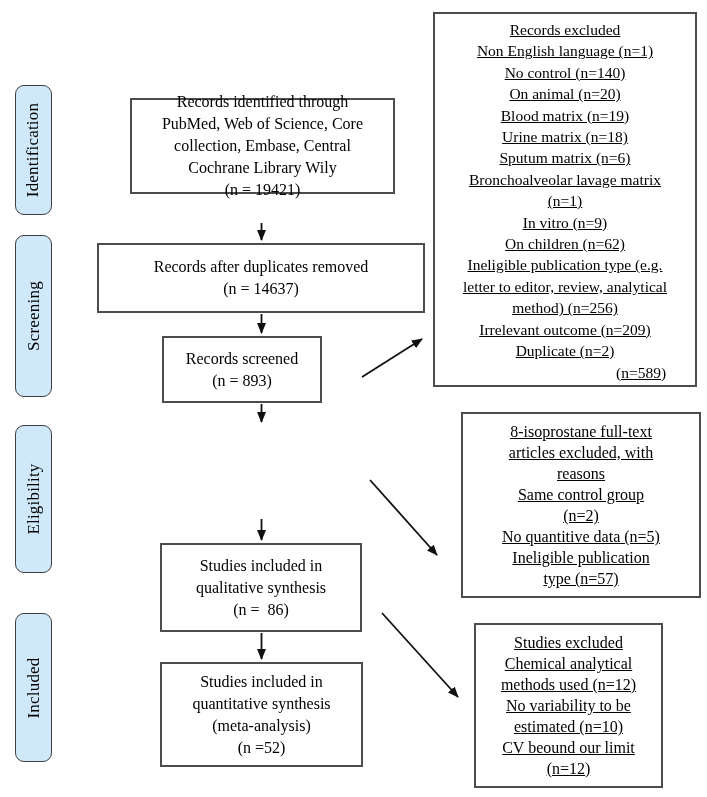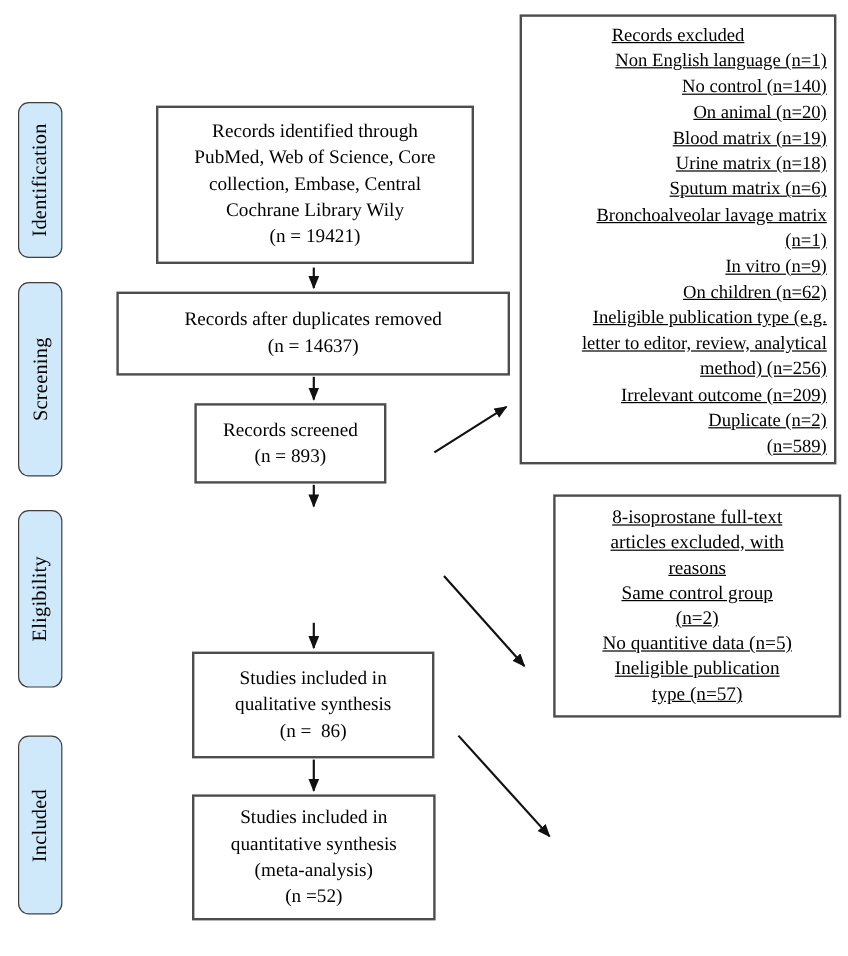--- a/index.html
+++ b/index.html
@@ -64,25 +64,25 @@
   #records-excluded-box{
     padding:5px 6px 0 6px;
     font-size:15.5px;
     line-height:21.4px;
   }
   #records-excluded-box .rtitle{
     text-align:center;
     white-space:pre;
   }
   #records-excluded-box .ritems{
-    text-align:right;
+    text-align:center;
     white-space:pre;
   }
   #records-excluded-box .rtotal{
-    text-align:right;
+    text-align:left;
     padding-left:175px;
     white-space:pre;
   }
   #arrows{
     position:absolute;
     left:0;top:0;
     width:707px;height:797px;
     pointer-events:none;
   }
 </style>
@@ -97,21 +97,21 @@
   <div class="stage" style="left:15px;top:235px;height:162px;">
     <span class="vtext">Screening</span>
   </div>
   <div class="stage" style="left:15px;top:425px;height:148px;">
     <span class="vtext">Eligibility</span>
   </div>
   <div class="stage" style="left:15px;top:613px;height:149px;">
     <span class="vtext">Included</span>
   </div>
 
-  <div class="fbox" style="left:130px;top:88px;width:265px;height:132px;">Records identified through
+  <div class="fbox" style="left:130px;top:98px;width:265px;height:96px;">Records identified through
 PubMed, Web of Science, Core
 collection, Embase, Central
 Cochrane Library Wily
 (n = 19421)</div>
 
   <div class="fbox" style="left:97px;top:243px;width:328px;height:70px;">Records after duplicates removed
 (n = 14637)</div>
 
   <div class="fbox" style="left:162px;top:336px;width:160px;height:67px;">Records screened
 (n = 893)</div>
@@ -148,20 +148,27 @@
 
   <div class="rbox centered" style="left:461px;top:412px;width:240px;height:186px;">8-isoprostane full-text
 articles excluded, with
 reasons
 Same control group
 (n=2)
 No quantitive data (n=5)
 Ineligible publication
 type (n=57)</div>
 
+  <div class="rbox centered" style="left:474px;top:623px;width:189px;height:165px;">Studies excluded
+Chemical analytical
+methods used (n=12)
+No variability to be
+estimated (n=10)
+CV beound our limit
+(n=12)</div>
 
   <svg id="arrows" viewBox="0 0 707 797" xmlns="http://www.w3.org/2000/svg">
     <defs>
       <marker id="ah" markerUnits="userSpaceOnUse" markerWidth="12" markerHeight="10" refX="10" refY="4.5" orient="auto">
         <path d="M0,0 L11,4.5 L0,9 z" fill="#111111"></path>
       </marker>
     </defs>
     <line x1="261.5" y1="223" x2="261.5" y2="240" stroke="#111111" stroke-width="1.8" marker-end="url(#ah)"></line>
     <line x1="261.5" y1="314" x2="261.5" y2="333" stroke="#111111" stroke-width="1.8" marker-end="url(#ah)"></line>
     <line x1="261.5" y1="404" x2="261.5" y2="422" stroke="#111111" stroke-width="1.8" marker-end="url(#ah)"></line>

